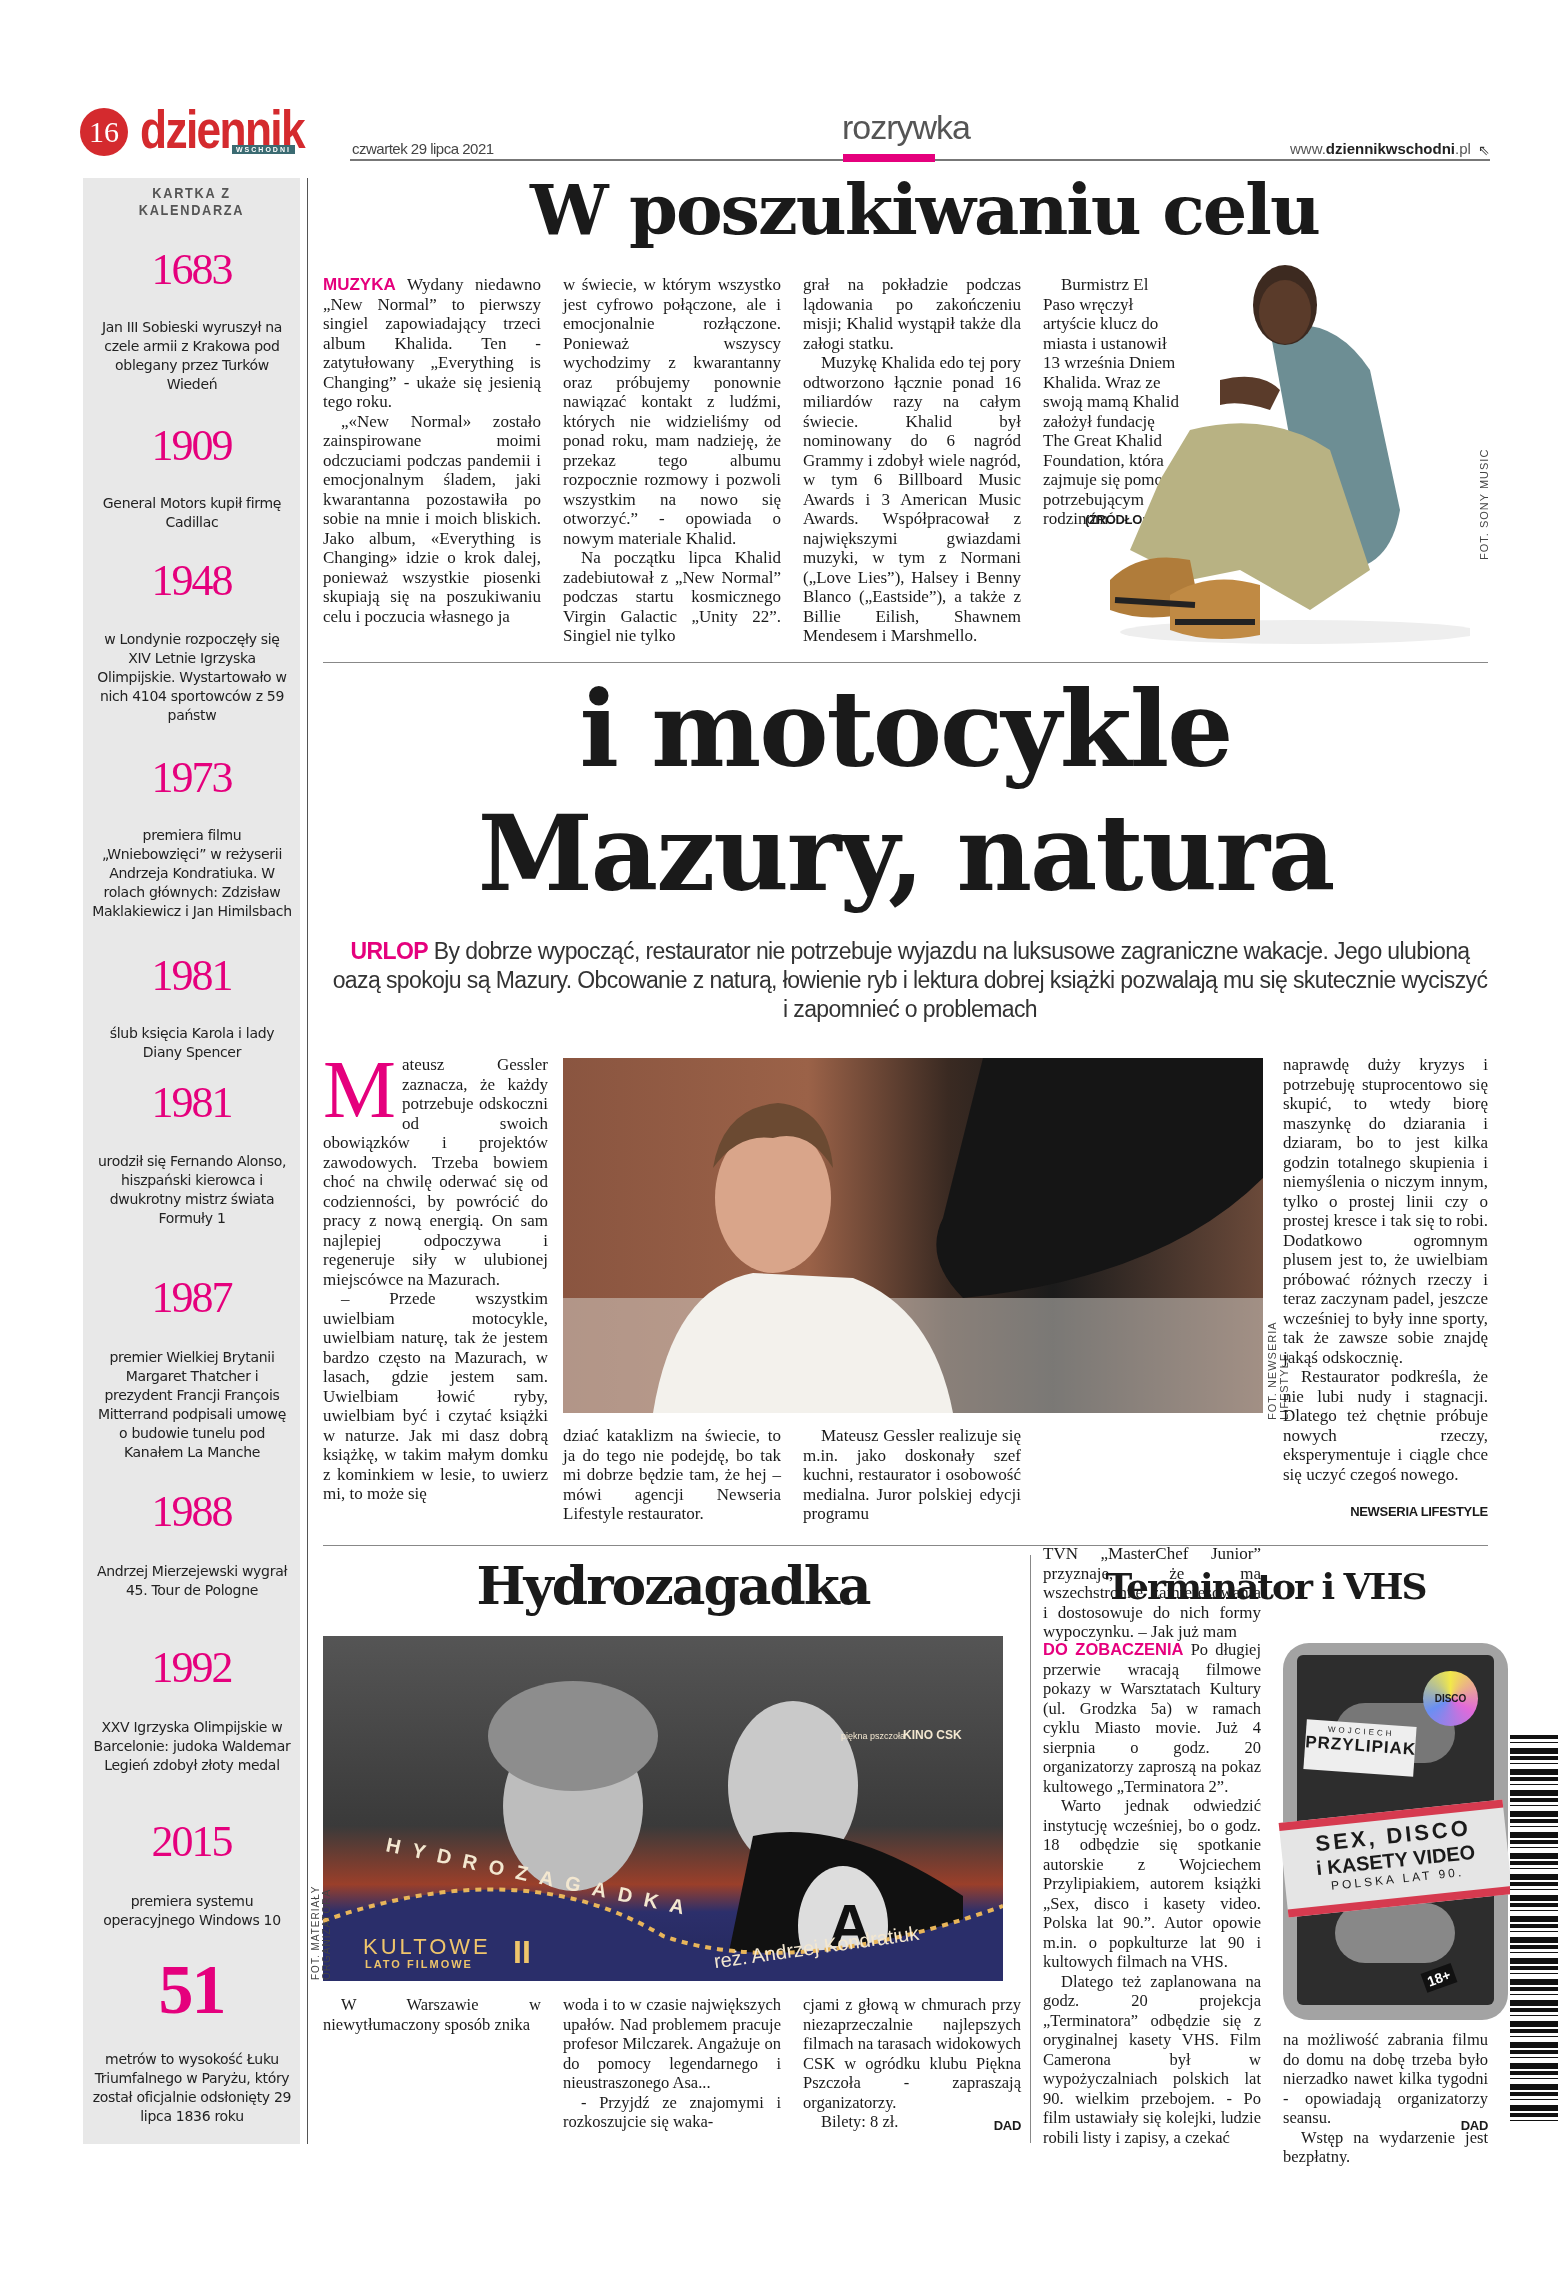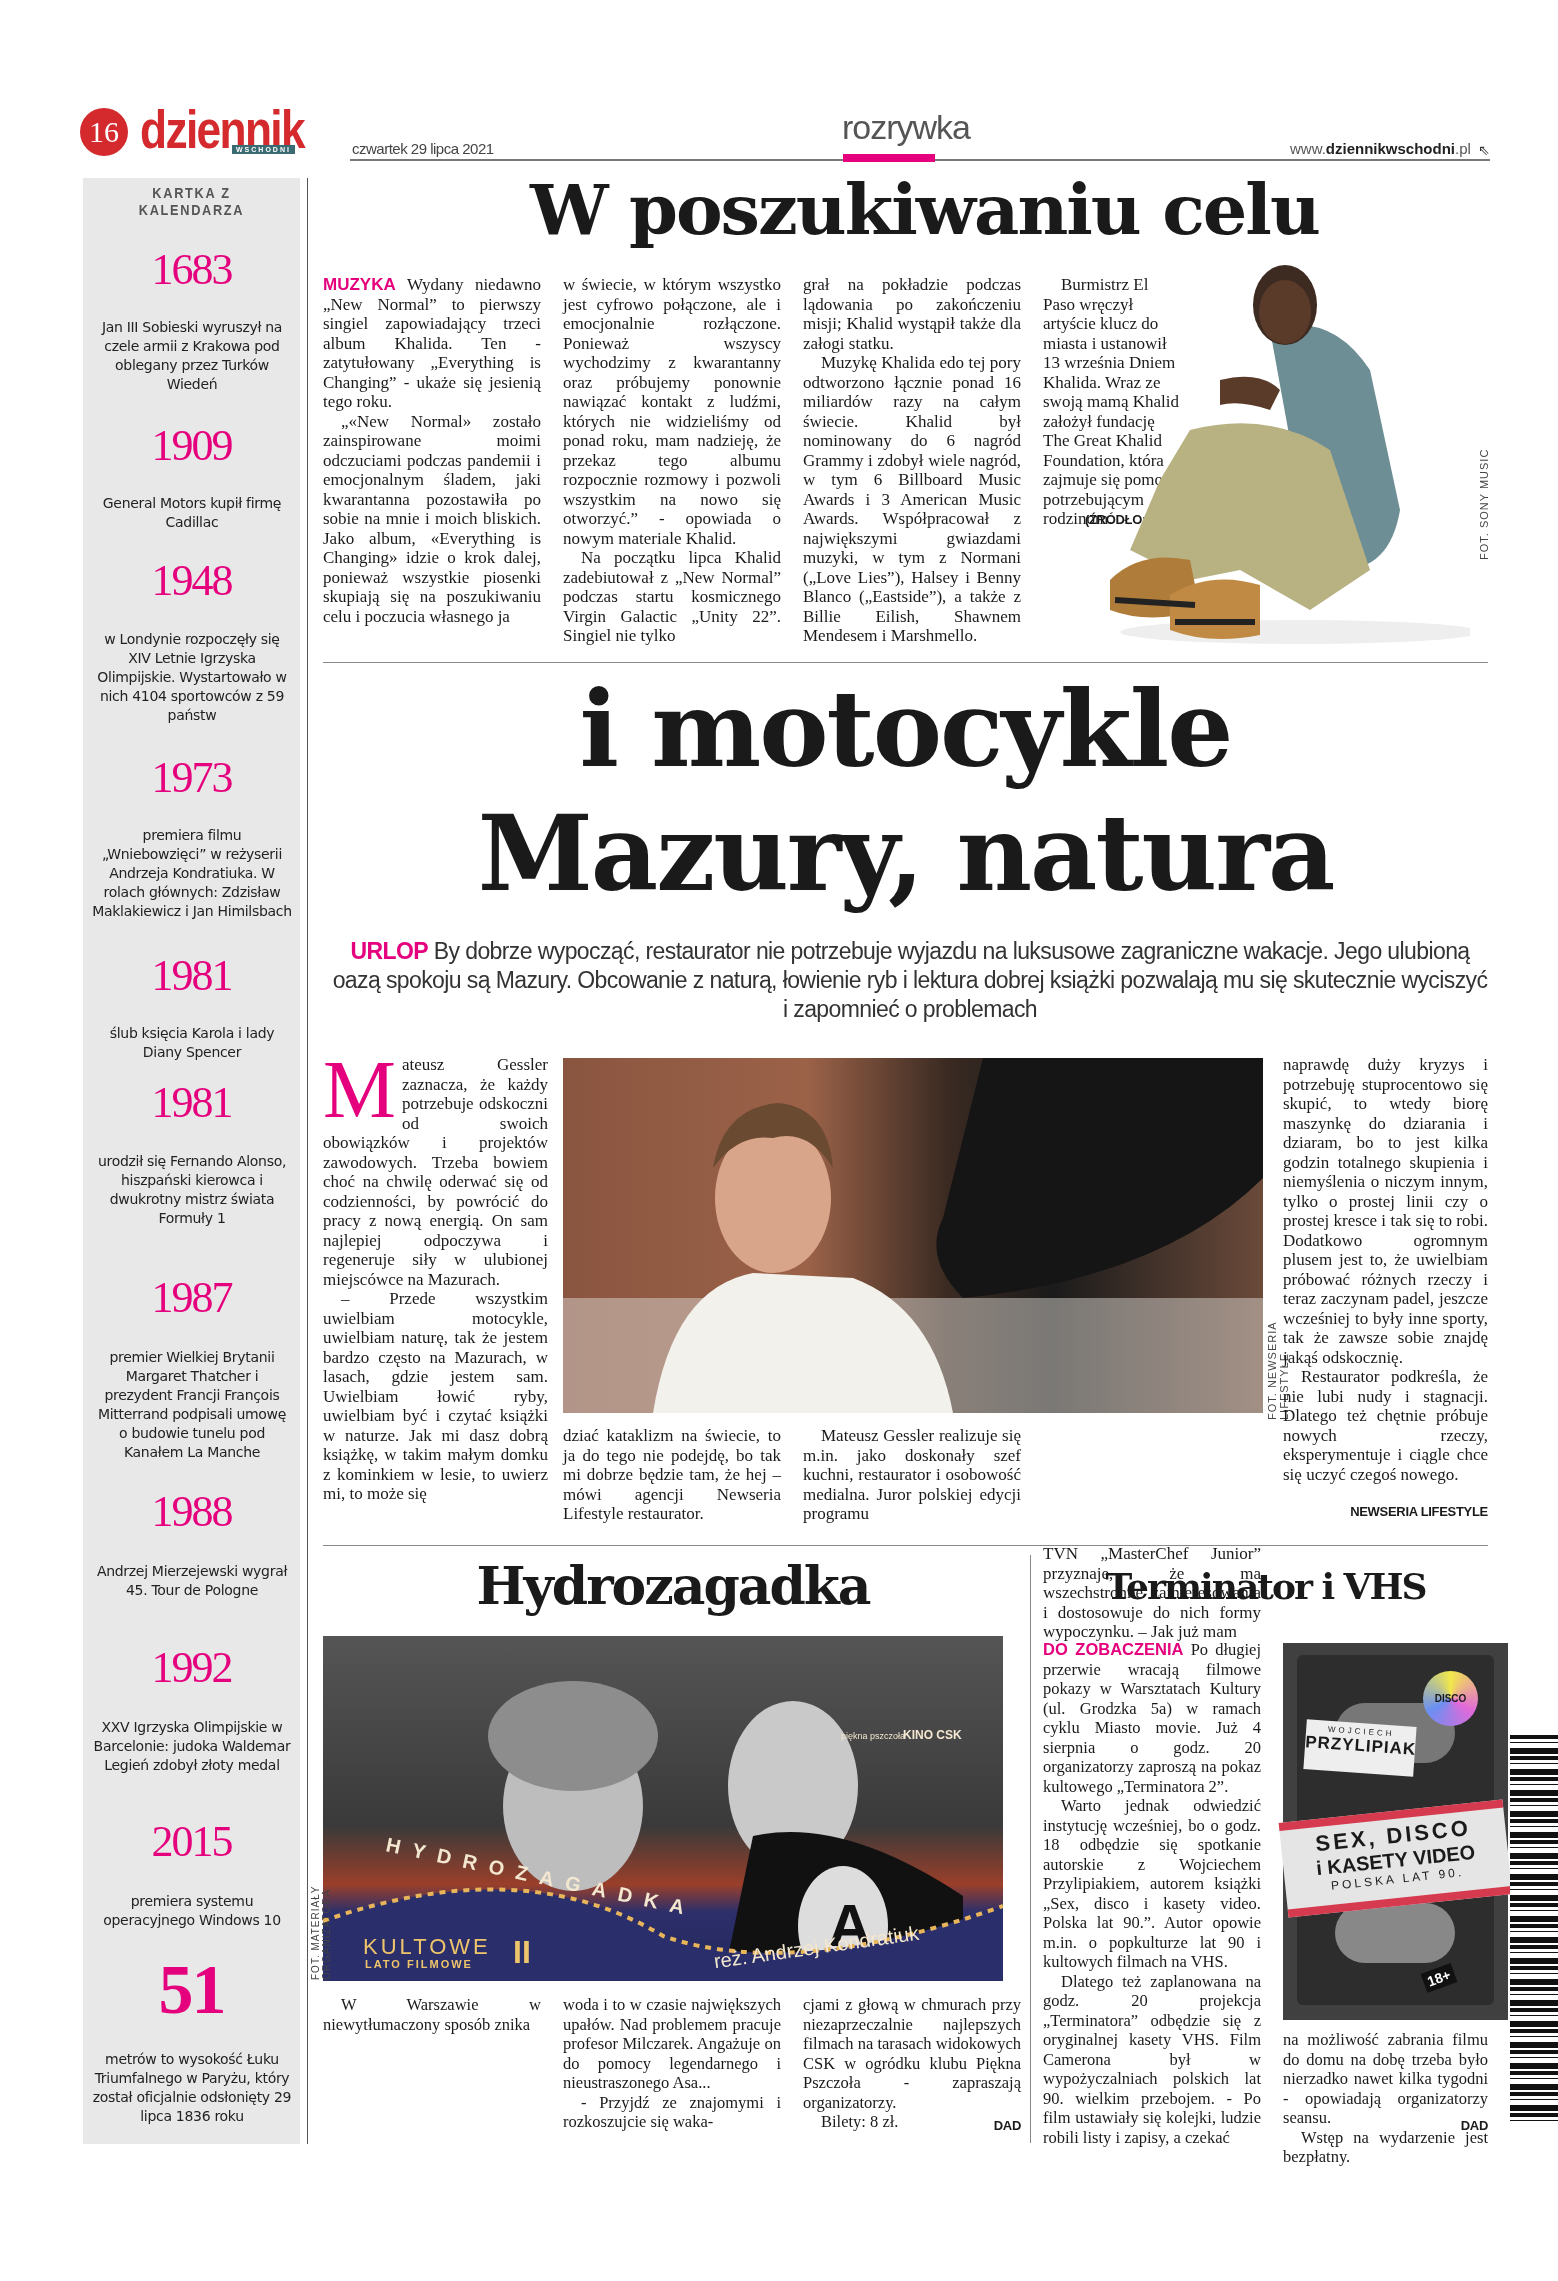--- a/index.html
+++ b/index.html
@@ -33,21 +33,21 @@
   .col p.first { text-indent: 0; }
   .kicker { color: #e5007d; font-family: "Liberation Sans", sans-serif; font-weight: bold; }
   .src { font-family: "Liberation Sans", sans-serif; font-weight: bold; font-size: 13px; letter-spacing: -0.3px; }
   .credit { font-family: "Liberation Sans", sans-serif; font-size: 11px; color: #444; letter-spacing: 1px; writing-mode: vertical-rl; transform: rotate(180deg); }
   .rule { background: #888; }
 
   
   .photo-khalid { left: 1070px; top: 250px; width: 400px; height: 400px; }
   .photo-gessler { left: 563px; top: 1058px; width: 700px; height: 355px; background: linear-gradient(90deg, #8a5540 0%, #9b6248 35%, #3a2a22 55%, #1b1b1b 70%, #6b4a3a 100%); overflow: hidden; }
   .photo-hydro { left: 323px; top: 1636px; width: 680px; height: 345px; background: linear-gradient(180deg, #555 0%, #3a3a3a 55%, #9a3f2a 72%, #2c2f6b 80%, #23275a 100%); overflow: hidden; }
-  .vhs { left: 1283px; top: 1643px; width: 225px; height: 377px; background: #404040; }
+  .vhs { left: 1283px; top: 1643px; width: 225px; height: 377px; background: #a3a3a3; border-radius: 26px; }
   .barcode { left: 1510px; top: 1735px; width: 48px; height: 390px;
     background: repeating-linear-gradient(180deg, #111 0 4px, #fff 4px 7px, #111 7px 8px, #fff 8px 13px, #111 13px 19px, #fff 19px 21px); }
 
   .dropcap { float: left; font-family: "Liberation Serif", serif; font-size: 82px; line-height: 66px; color: #e5007d; margin: 2px 6px 0 0; }
 </style>
 </head>
 <body>
 
 <div class="abs page-num">16</div>
 <div class="abs logo">dziennik</div>

